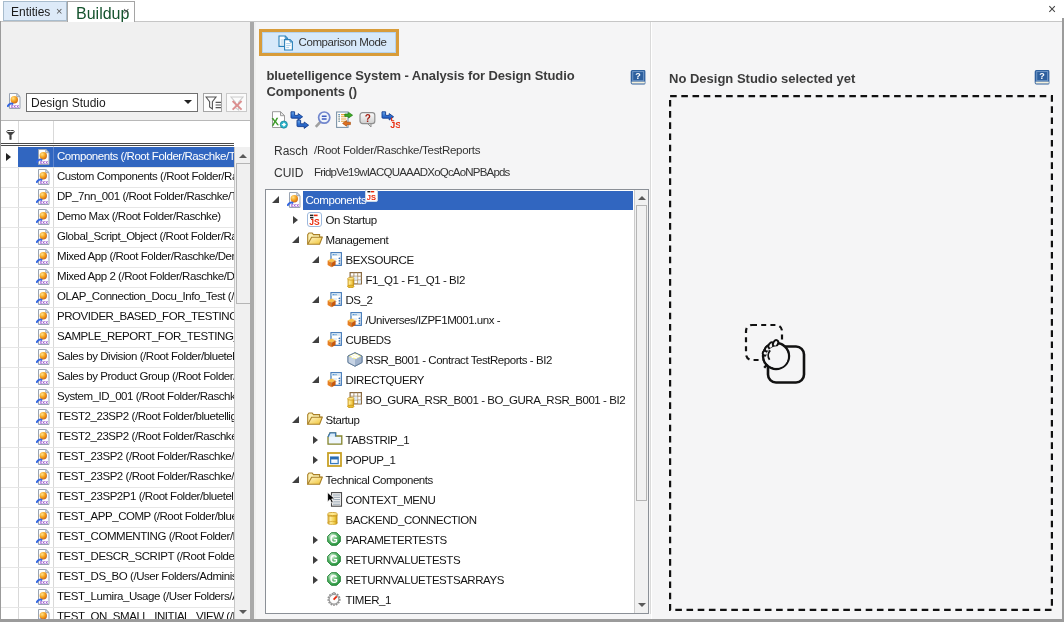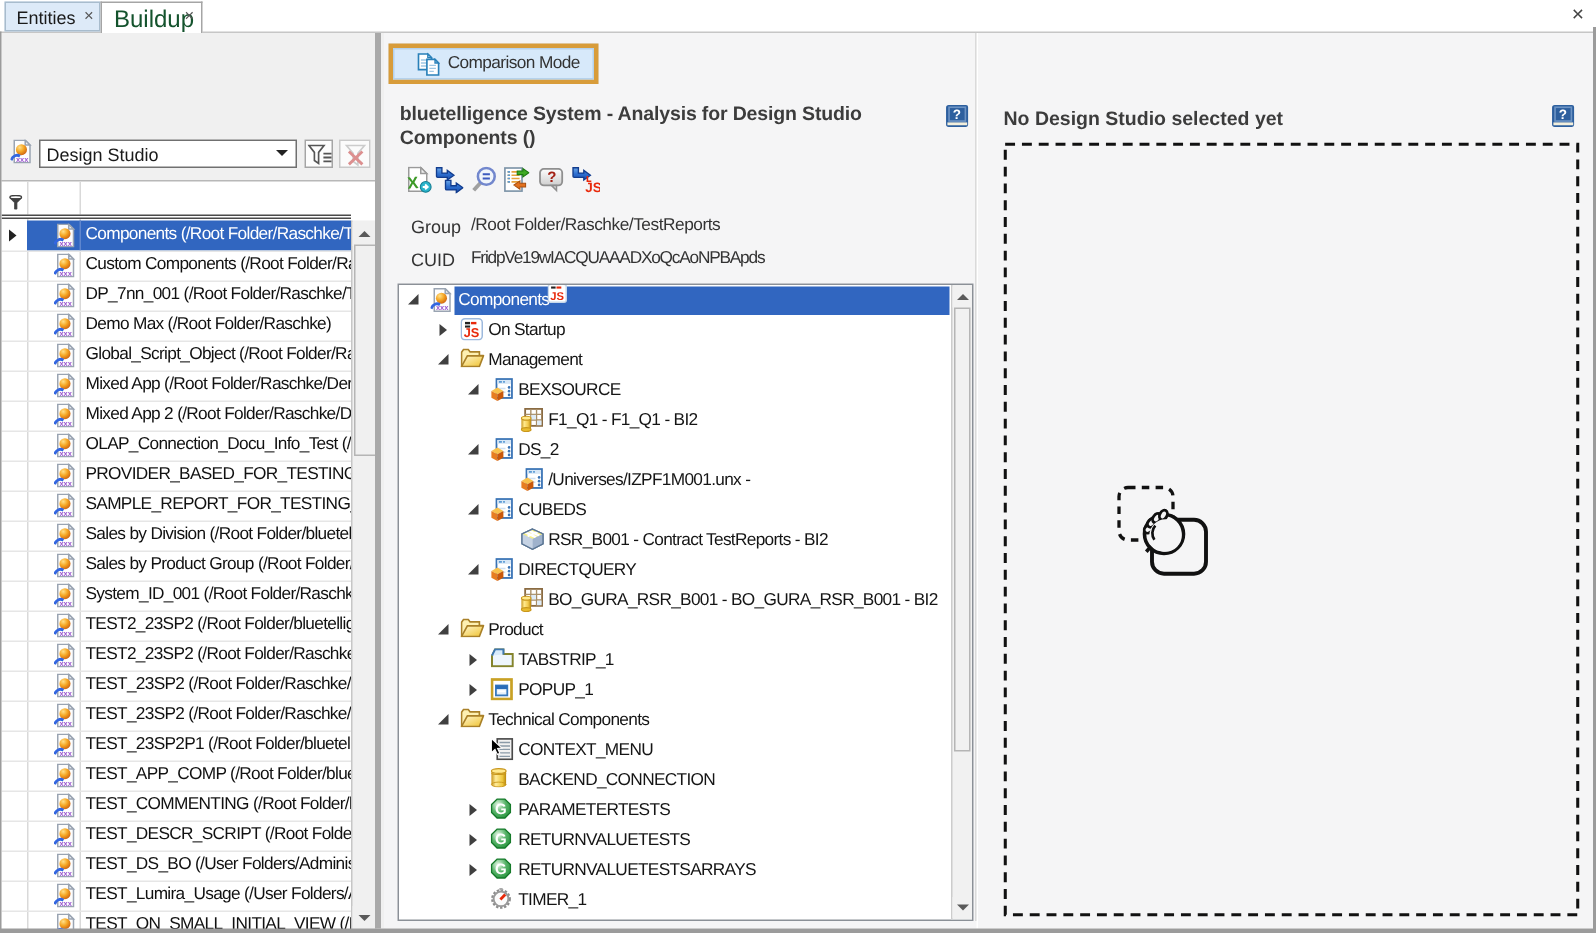--- a/index.html
+++ b/index.html
@@ -613,21 +613,21 @@
                 <stop offset="1" stop-color="#1c4fae"></stop>
               </linearGradient>
             </defs>
 <path d="M1 0.8 H4.6 V4.4 H8.2 V2.6 L12.6 5.8 L8.2 9 V7.2 H1.8 Q1 7.2 1 6.4 Z" fill="url(#ba2)" stroke="#123c8e" stroke-width="0.9"></path>
 <path d="M10.6 6.4 v3.4 h2.6" fill="none" stroke="#e8290b" stroke-width="1.1"></path>
 <text x="9.2" y="17" font-size="9" font-weight="bold" fill="#e8290b" font-family="Liberation Sans">JS</text>
 </svg>
         </span>
     </div>
     <div class="abs" style="left:18px;top:121.5px;font-size:12px;color:#333">
-      <span class="abs" style="left:0;top:0">Group</span>
+      <span class="abs" style="left:0;top:0">Rasch</span>
       <span class="abs" style="left:40px;top:0.5px;white-space:nowrap;font-size:11.5px;letter-spacing:-0.3px">/Root Folder/Raschke/TestReports</span>
     </div>
     <div class="abs" style="left:18px;top:143.5px;font-size:12px;color:#333">
       <span class="abs" style="left:0;top:0">CUID</span>
       <span class="abs" style="left:40px;top:0.5px;white-space:nowrap;font-size:11.5px;letter-spacing:-0.8px">FridpVe19wIACQUAAADXoQcAoNPBApds</span>
     </div>
 
     <div class="abs" style="left:8.5px;top:167px;width:384px;height:425px;background:#fff;border:1px solid #8b9097;overflow:hidden">
       <div class="abs" style="left:0;top:0;width:382px;height:423px">
 <div class="abs" style="left:37px;top:1px;width:330.5px;height:19px;background:#3166c0"></div>
@@ -819,21 +819,21 @@
 <defs>
                 <linearGradient id="fg" x1="0" y1="0" x2="1" y2="1">
 <stop offset="0" stop-color="#fff6cf"></stop>
                   <stop offset="1" stop-color="#f0c330"></stop>
                 </linearGradient>
               </defs>
 <path d="M0.7 12.3 V2.8 L2 1 H5.2 L6.4 2.6 H12.6 V5 H14.6 L13.2 7.6 H12.6" fill="#fdf0b2" stroke="#a98028" stroke-width="1.1"></path>
 <path d="M0.7 12.3 L4.6 5.2 H15.3 L12.6 12.3 Z" fill="url(#fg)" stroke="#a98028" stroke-width="1.1"></path>
 </svg>
           </div>
-<div class="abs trt" style="left:60px;top:223.5px;color:#151515">Product</div>
+<div class="abs trt" style="left:60px;top:223.5px;color:#151515">Startup</div>
 <div class="abs" style="left:47.5px;top:245.5px;width:0;height:0;border-top:4.5px solid transparent;border-bottom:4.5px solid transparent;border-left:5px solid #404040"></div>
 <div class="abs" style="left:61.5px;top:242px;width:17px;height:16px">
             <svg width="16" height="13" viewBox="0 0 16 13" style="position:absolute;left:0;top:0">
 <path d="M1 5.2 L3 1 H8.6 V4 H14.8 V12.2 H1 Z" fill="#eef6fd" stroke="#84842c" stroke-width="1.3"></path>
 <path d="M1 5 L3.1 0.9 H8.6 V4.4" fill="#d8ebfa" stroke="#3e78b0" stroke-width="1.3"></path>
 </svg>
           </div>
 <div class="abs trt" style="left:80px;top:243.5px;color:#151515">TABSTRIP_1</div>
 <div class="abs" style="left:47.5px;top:265.5px;width:0;height:0;border-top:4.5px solid transparent;border-bottom:4.5px solid transparent;border-left:5px solid #404040"></div>
 <div class="abs" style="left:61.5px;top:262px;width:17px;height:16px">

